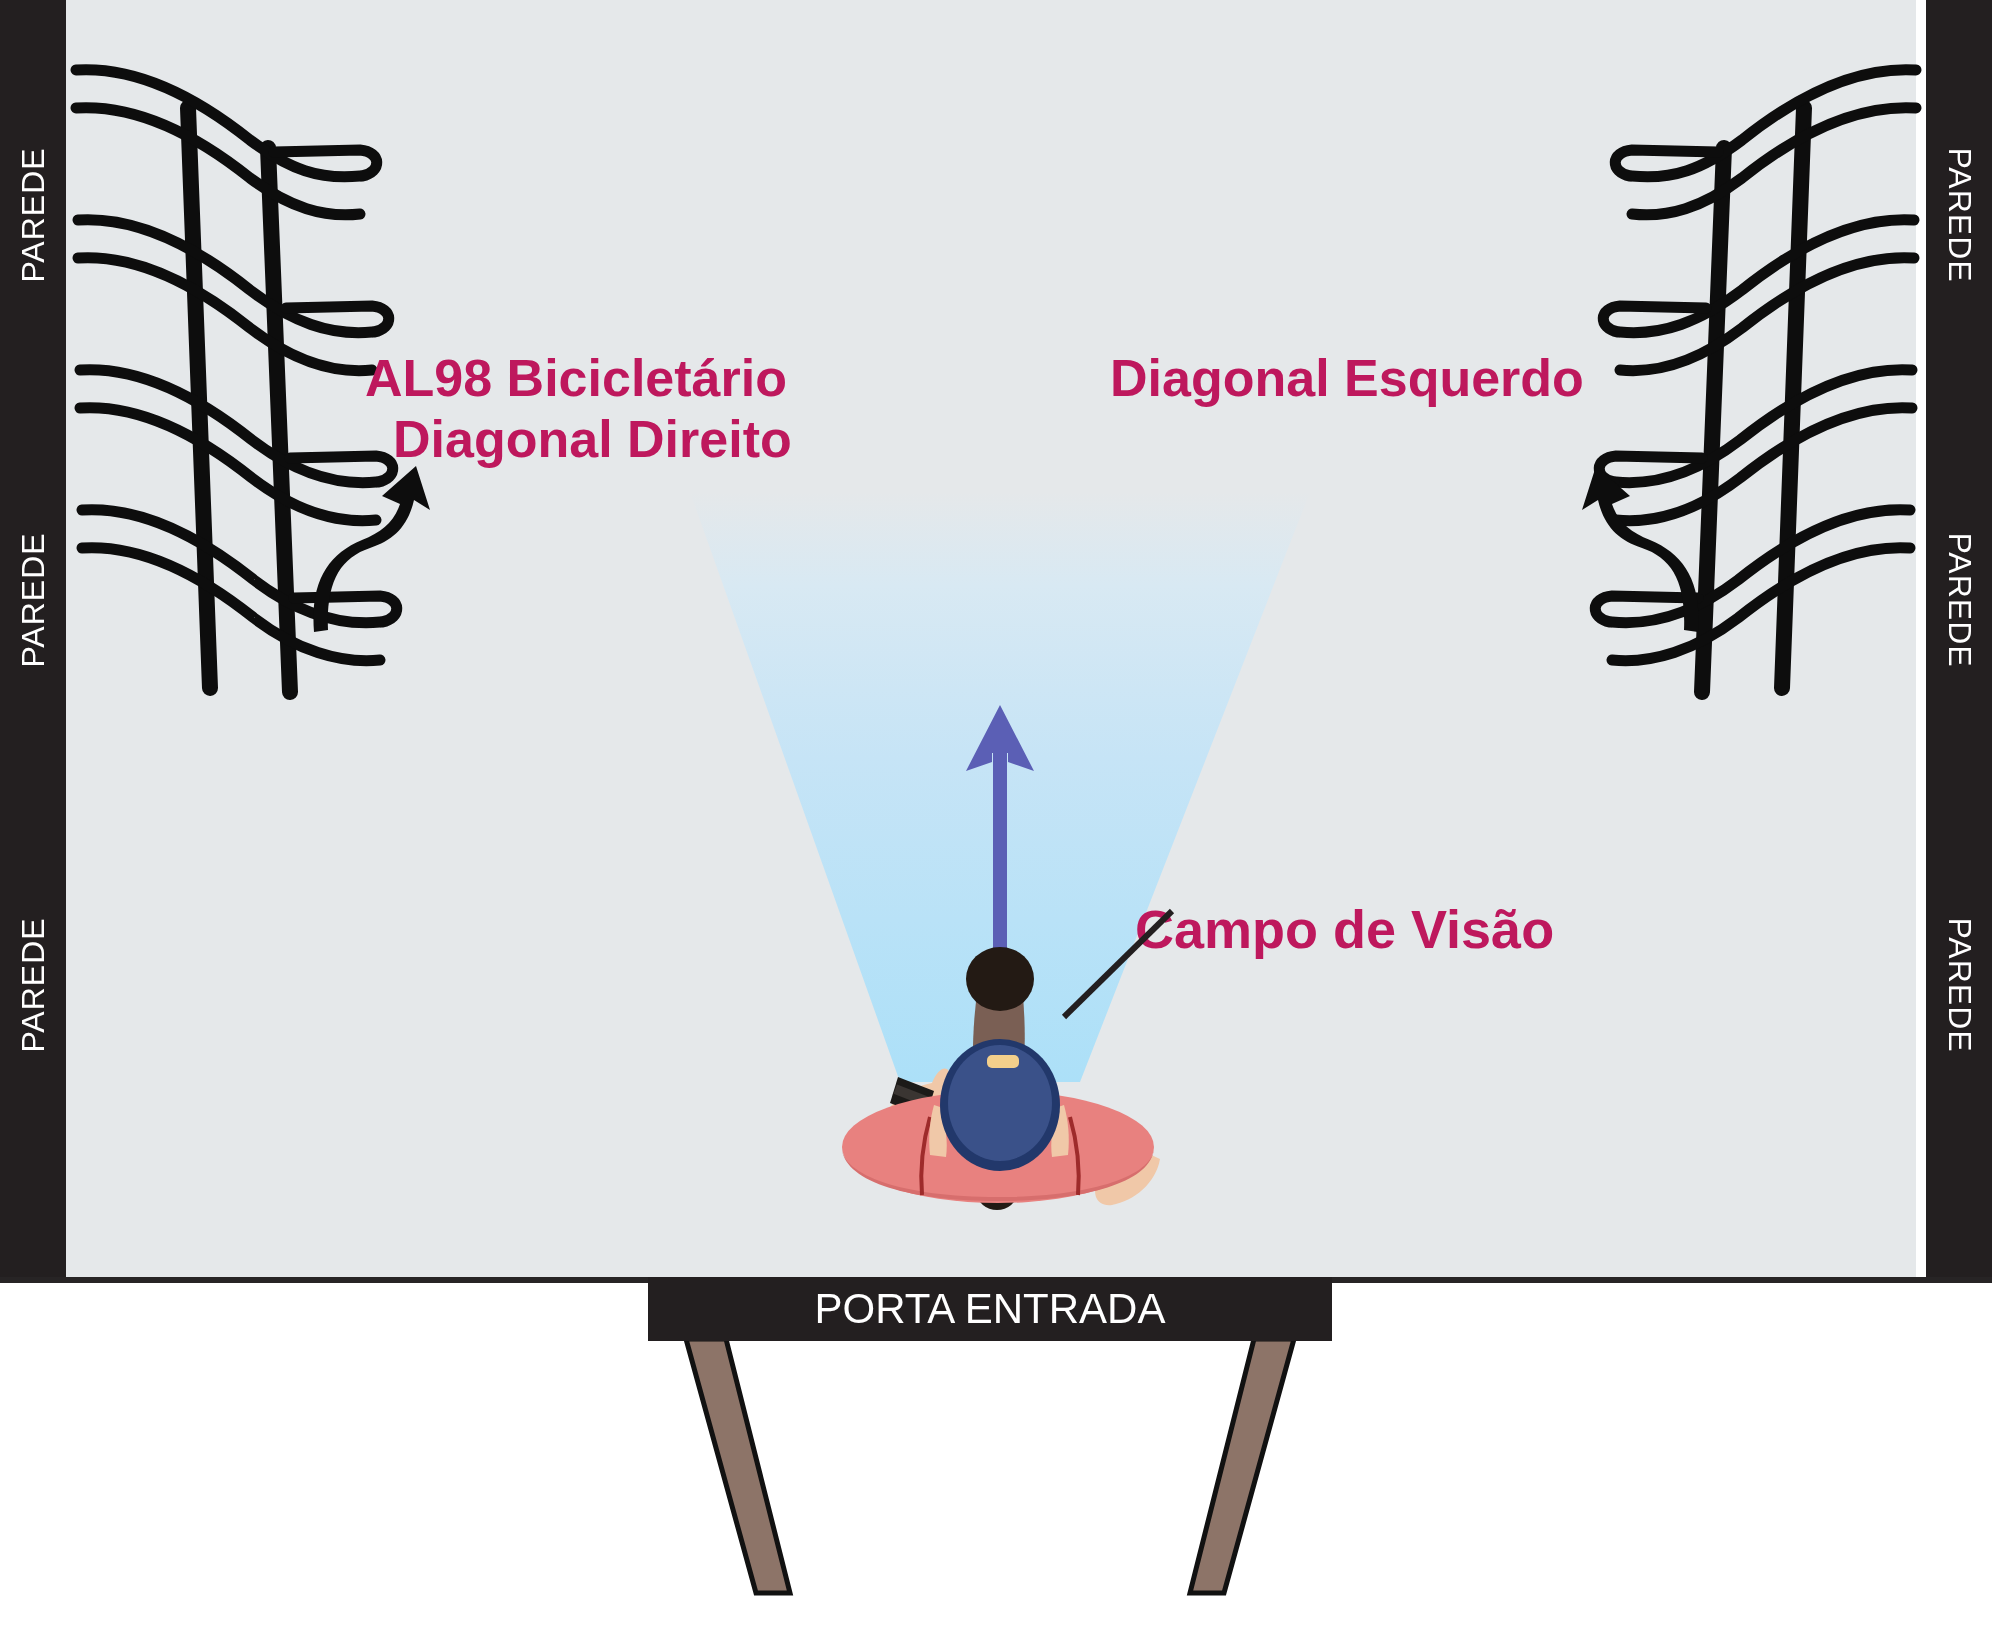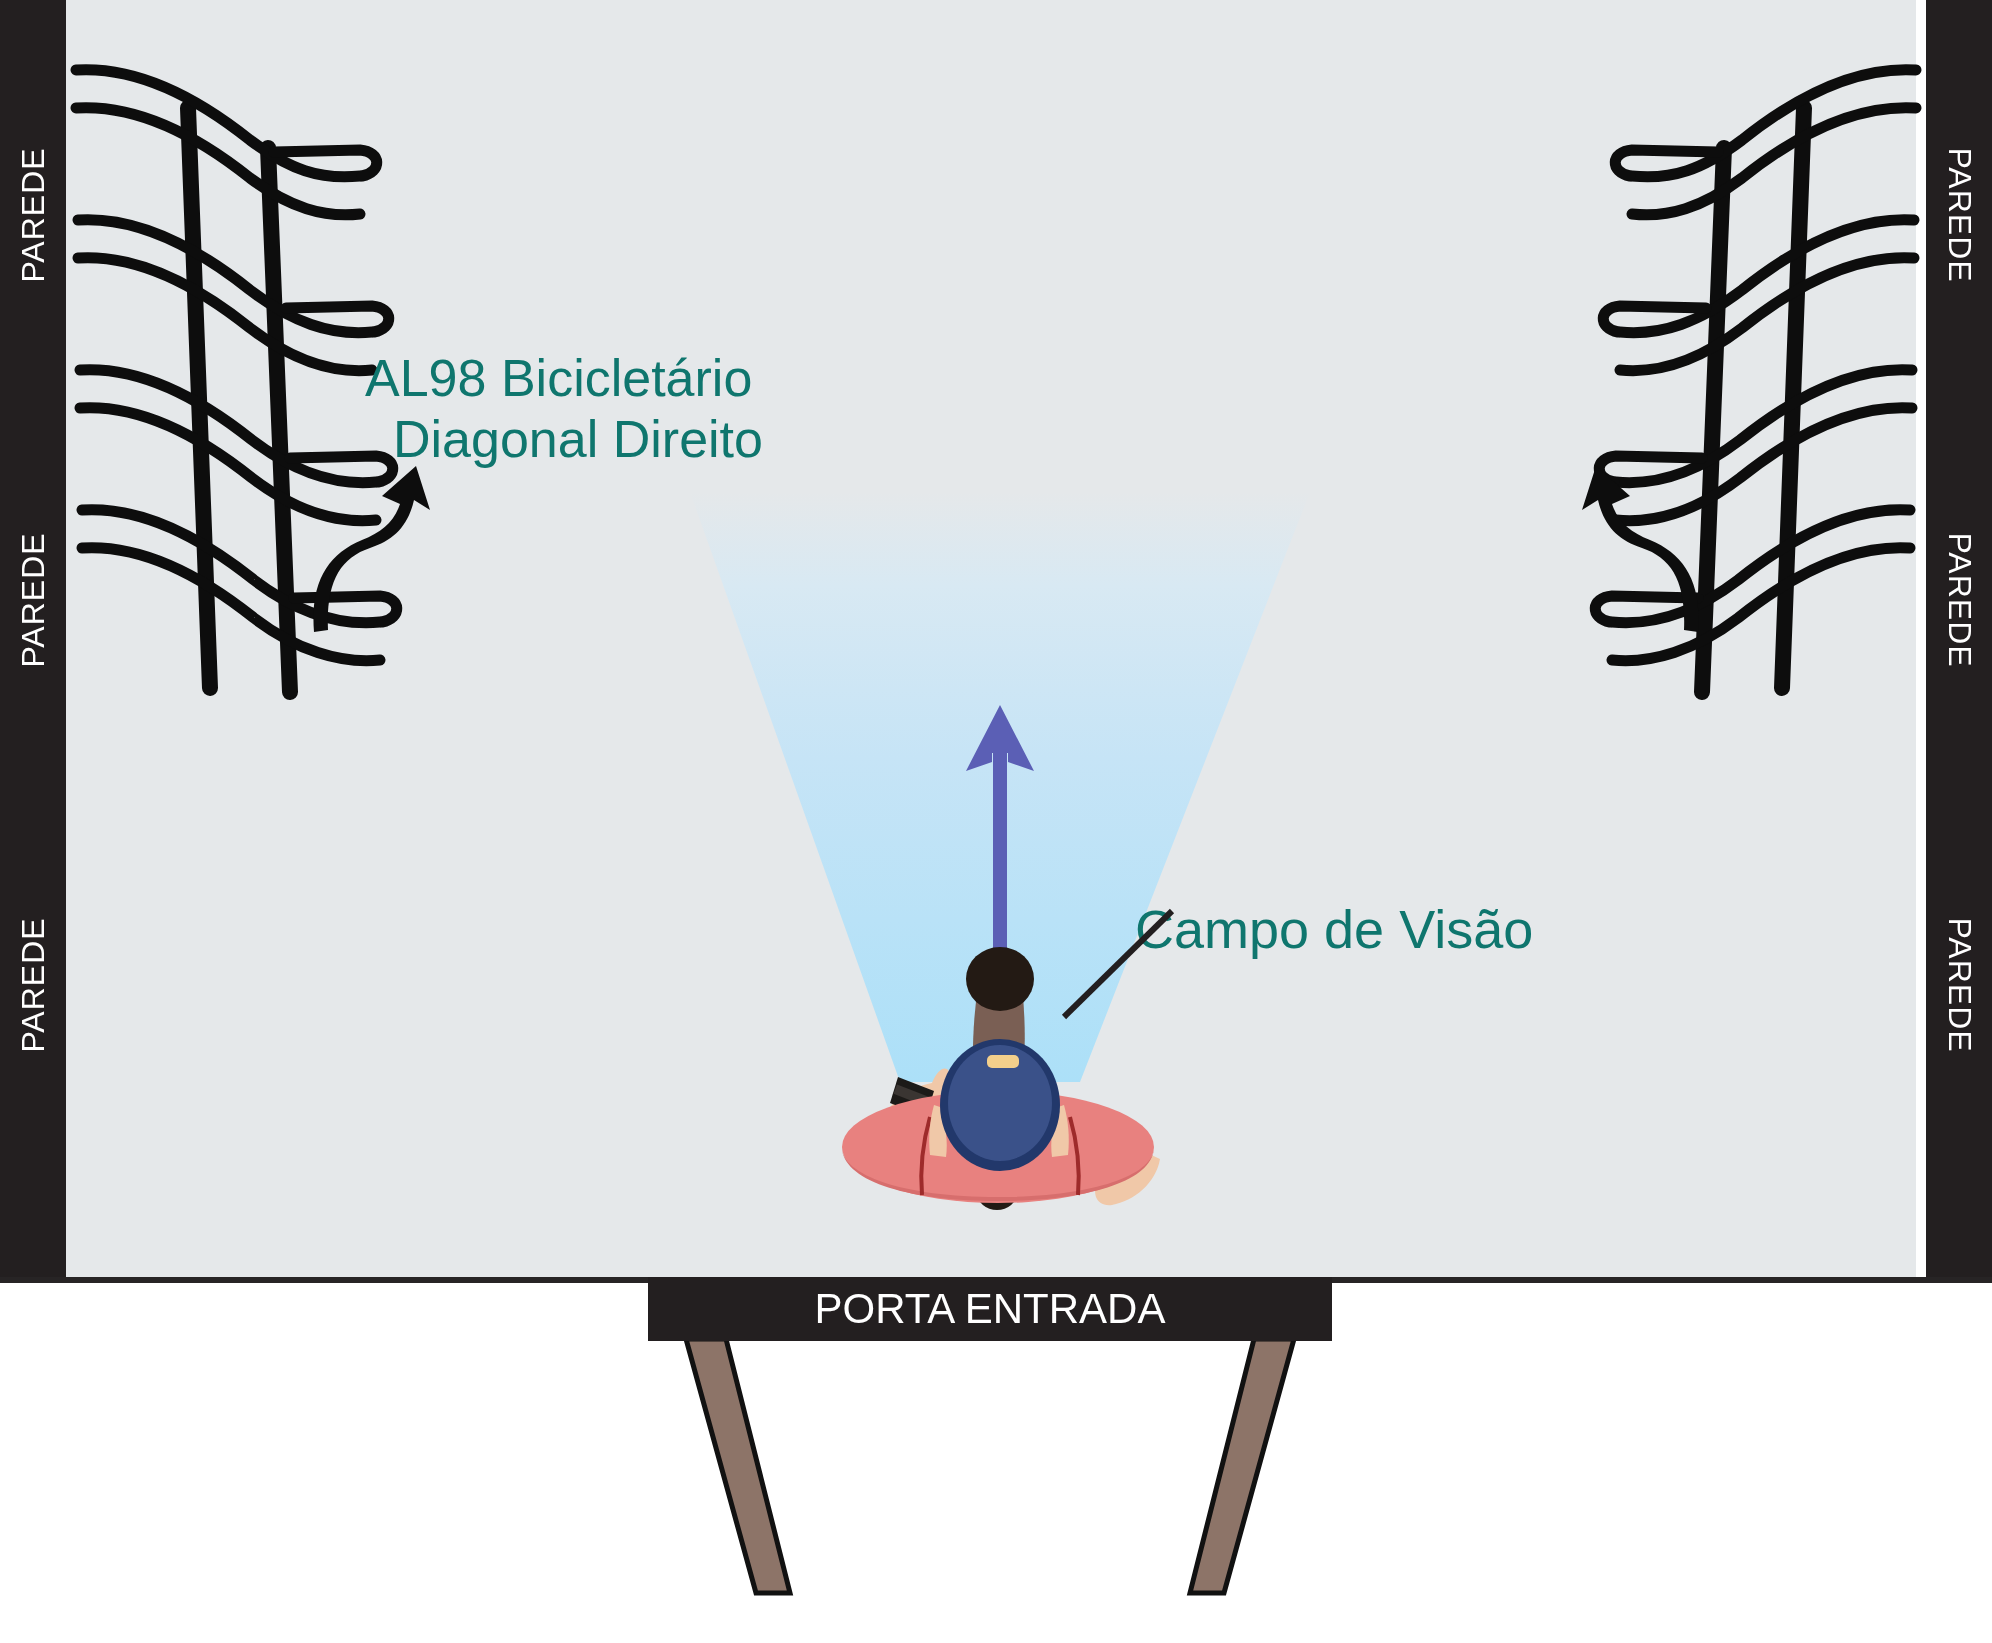--- a/index.html
+++ b/index.html
@@ -32,23 +32,23 @@
   
   #dir-arrow{position:absolute;left:960px;top:705px;width:80px;height:300px;}
 
   
   .rack{position:absolute;top:40px;width:440px;height:660px;}
   .rack.left{left:60px;}
   .rack.right{right:60px;}
 
   
   .callout{
-    position:absolute;color:#0f766e;
+    position:absolute;color:#be185d;
     font-family:"Liberation Sans", sans-serif;
-    font-size:52px;line-height:1.18;font-weight:400;white-space:nowrap;
+    font-size:52px;line-height:1.18;font-weight:700;white-space:nowrap;
   }
   .callout .l2{display:block;}
   #label-al98{left:365px;top:348px;text-align:left;}
   #label-al98 .l2{margin-left:28px;}
   #label-al97{left:1110px;top:348px;text-align:left;}
   #label-al97 .l2{margin-left:0px;}
 
   #label-campo{left:1135px;top:898px;font-size:54px;}
 
   
@@ -155,20 +155,21 @@
         <path d="M 22 508 C 84 504 144 538 194 578 C 236 610 280 624 320 620"></path>
       </g>
     </svg>
 
     <div class="callout" id="label-al98">
       <span>AL98  Bicicletário</span>
       <span class="l2">Diagonal Direito</span>
     </div>
 
     <div class="callout" id="label-al97">
+      <span class="l2">Diagonal Esquerdo</span>
     </div>
 
     <div class="callout" id="label-campo">Campo de Visão</div>
 
     <svg id="campo-leader" viewBox="0 0 120 120">
       <line x1="4" y1="112" x2="112" y2="6" stroke="#231f20" stroke-width="6"></line>
     </svg>
 
     <svg class="hand-arrow" id="hand-arrow-left" viewBox="0 0 180 170">
       <path d="M 16 168 C 14 120 28 96 58 86 C 82 78 96 64 102 38

